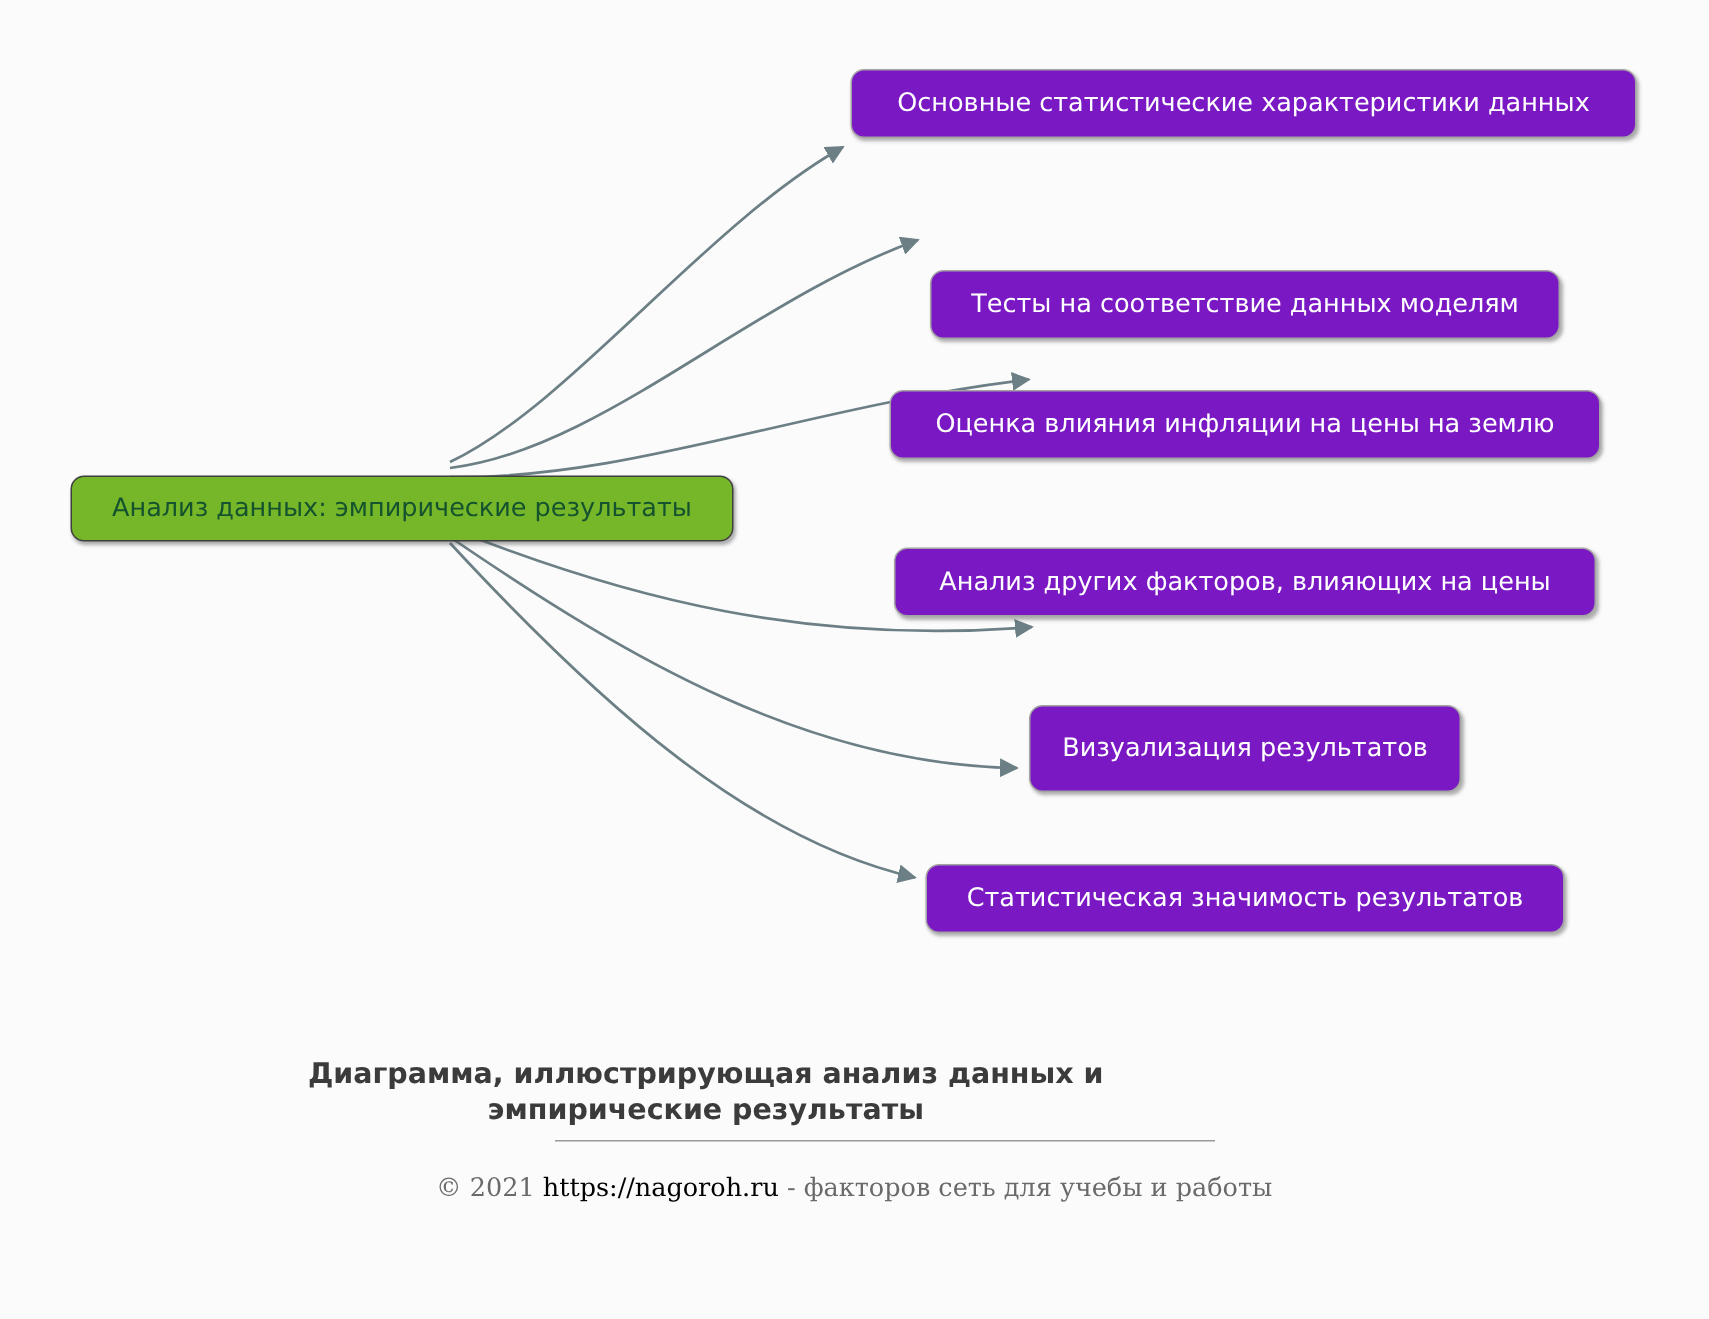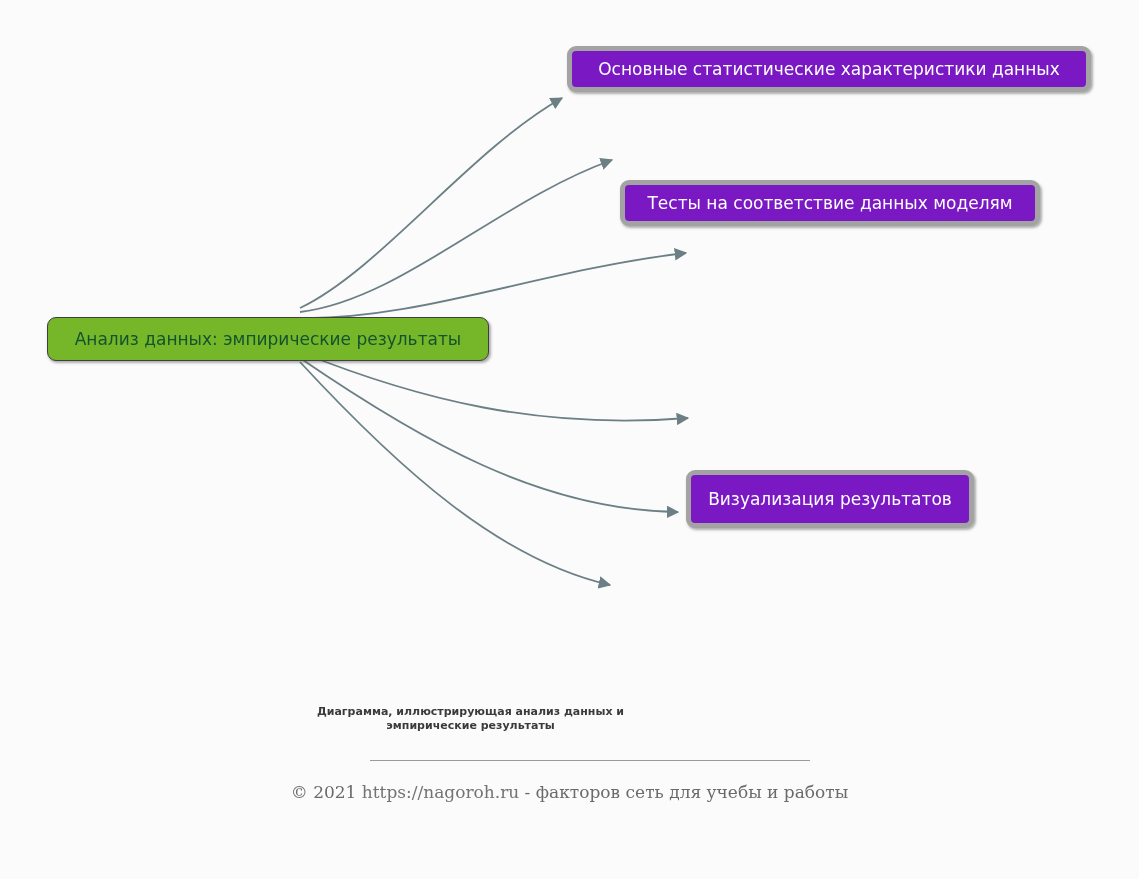--- a/index.html
+++ b/index.html
@@ -39,36 +39,36 @@
     box-shadow: 1.5px 2px 2.5px rgba(80,80,80,0.45);
   }
   .node-root {
     background: #76b72a;
     border: 1px solid #3f3f3f;
     color: #14532d;
     font-size: 17px;
   }
   .node-child {
     background: #7a19c4;
-    border: 5px solid #a3a3a3;
+    border: 1px solid #a3a3a3;
     color: #ffffff;
     font-size: 17px;
   }
   .node-label {
     padding: 0 13px;
     white-space: nowrap;
   }
   #caption {
     position: absolute;
     left: 0;
     top: 705px;
     width: 941px;
     text-align: center;
     color: #3b3b3b;
-    font-size: 11px;
+    font-size: 19px;
     font-weight: bold;
     line-height: 1.25;
   }
   #caption .cap-line {
     display: block;
   }
   #caption-rule {
     position: absolute;
     left: 370px;
     top: 760px;
@@ -80,21 +80,21 @@
     position: absolute;
     left: 0;
     top: 782px;
     width: 1139px;
     text-align: center;
     color: #6a6a6a;
     font-size: 17px;
     font-family: "DejaVu Serif", "Liberation Serif", serif;
   }
   #footer .footer-link {
-    color: #737373;
+    color: #000000;
   }
 </style>
 </head>
 <body>
 
 <div id="diagram-root">
 
   <svg id="edges" viewBox="0 0 1139 879">
     <defs>
       <marker id="arrow" viewBox="0 0 10 10" refX="9" refY="5" markerWidth="7" markerHeight="7" orient="auto-start-reverse">
@@ -116,26 +116,35 @@
   </div>
 
   <div class="node node-child" style="left:567px; top:46px; width:524px; height:46px;">
     <span class="node-label">Основные статистические характеристики данных</span>
   </div>
 
   <div class="node node-child" style="left:620px; top:154px; width:420px; height:46px;margin-top:26px;">
     <span class="node-label">Тесты на соответствие данных моделям</span>
   </div>
 
+  <div class="node node-child" style="left:593px; top:260px; width:474px; height:46px;">
+    <span class="node-label">Оценка влияния инфляции на цены на землю</span>
+  </div>
 
+  <div class="node node-child" style="left:596px; top:365px; width:468px; height:46px;">
+    <span class="node-label">Анализ других факторов, влияющих на цены</span>
+  </div>
 
   <div class="node node-child" style="left:686px; top:470px; width:288px; height:58px;">
     <span class="node-label">Визуализация результатов</span>
   </div>
 
+  <div class="node node-child" style="left:617px; top:576px; width:426px; height:46px;">
+    <span class="node-label">Статистическая значимость результатов</span>
+  </div>
 
   <div id="caption">
     <span class="cap-line">Диаграмма, иллюстрирующая анализ данных и</span>
     <span class="cap-line">эмпирические результаты</span>
   </div>
   <div id="caption-rule"></div>
 
   <div id="footer">
     <span>© 2021 </span><span class="footer-link">https://nagoroh.ru</span><span> - факторов сеть для учебы и работы</span>
   </div>

